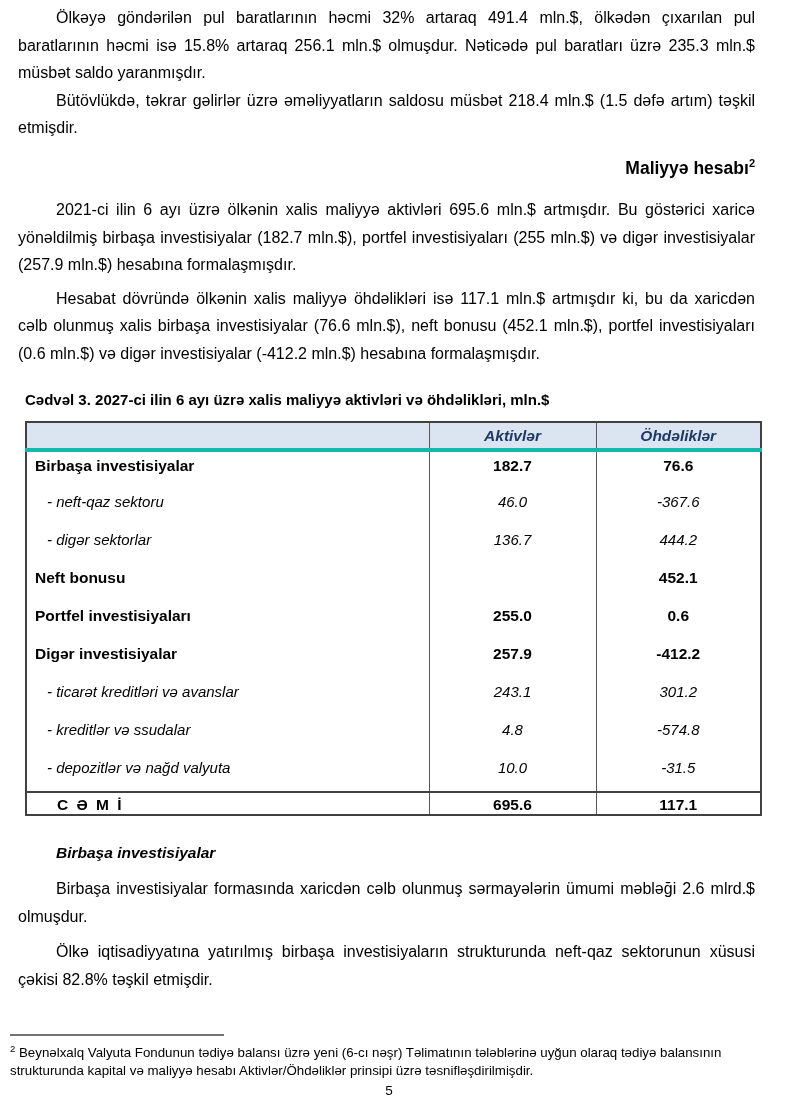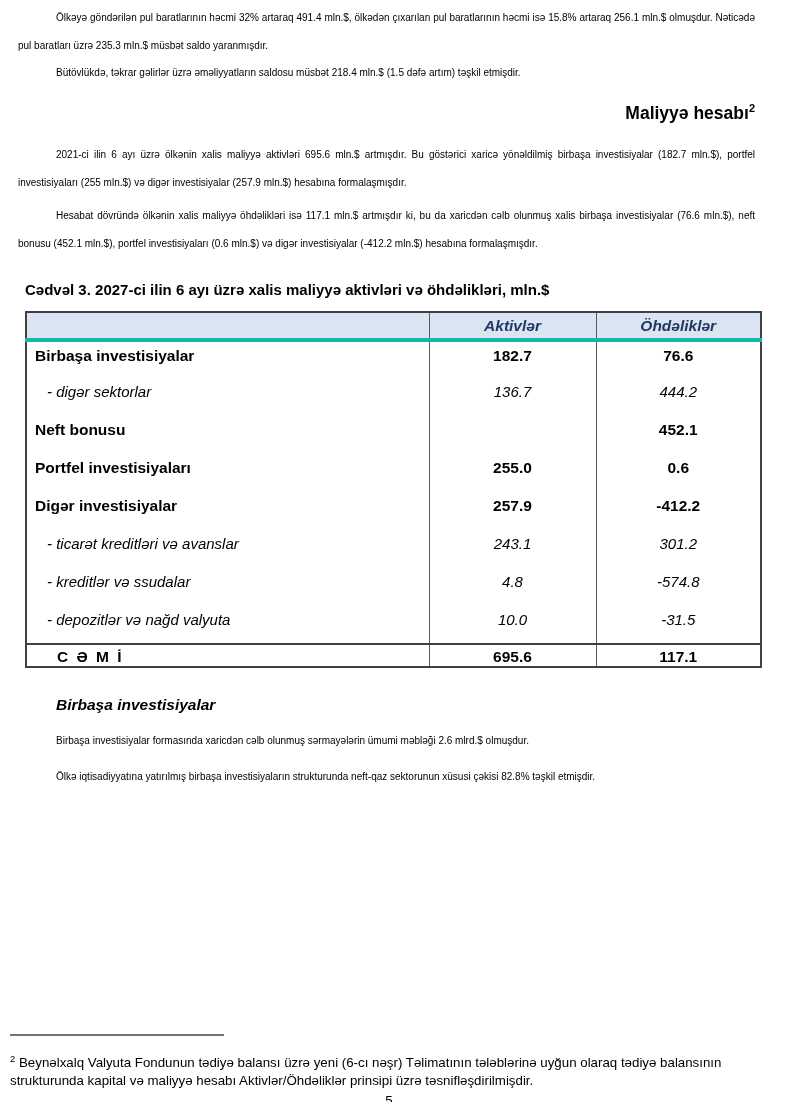--- a/index.html
+++ b/index.html
@@ -8,21 +8,21 @@
     position: relative;
     width: 800px;
     height: 1102px;
     background: #ffffff;
     color: #000000;
     font-family: "Liberation Sans", sans-serif;
     padding: 4px 45px 0 18px;
     overflow: hidden;
   }
   p.body-par {
-    font-size: 10px;
+    font-size: 16px;
     line-height: 27.5px;
     text-align: justify;
     text-indent: 38px;
   }
   .mt6  { margin-top: 6px; }
   .mt8  { margin-top: 8px; }
   .mt11 { margin-top: 11px; }
   .section-heading {
     text-align: right;
     font-size: 17.5px;
@@ -93,21 +93,21 @@
     top: 1034px;
     width: 758px;
   }
   .footnote-rule {
     width: 214px;
     border-top: 2px solid #737373;
   }
   .footnote {
     font-size: 13.3px;
     line-height: 17.5px;
-    margin-top: 14px;
+    margin-top: 4px;
     padding-right: 28px;
     text-align: left;
   }
   .footnote sup { font-size: 9.5px; }
   .page-number {
     text-align: center;
     font-size: 13.5px;
     margin-top: 4px;
   }
 </style>
@@ -141,20 +141,25 @@
         <th>Öhdəliklər</th>
       </tr>
     </thead>
     <tbody id="table-body">
         <tr class="main">
           <td class="c-label">Birbaşa investisiyalar</td>
           <td class="c-num">182.7</td>
           <td class="c-num">76.6</td>
         </tr>
         <tr class="sub">
+          <td class="c-label">- neft-qaz sektoru</td>
+          <td class="c-num">46.0</td>
+          <td class="c-num">-367.6</td>
+        </tr>
+        <tr class="sub">
           <td class="c-label">- digər sektorlar</td>
           <td class="c-num">136.7</td>
           <td class="c-num">444.2</td>
         </tr>
         <tr class="main">
           <td class="c-label">Neft bonusu</td>
           <td class="c-num"></td>
           <td class="c-num">452.1</td>
         </tr>
         <tr class="main">

